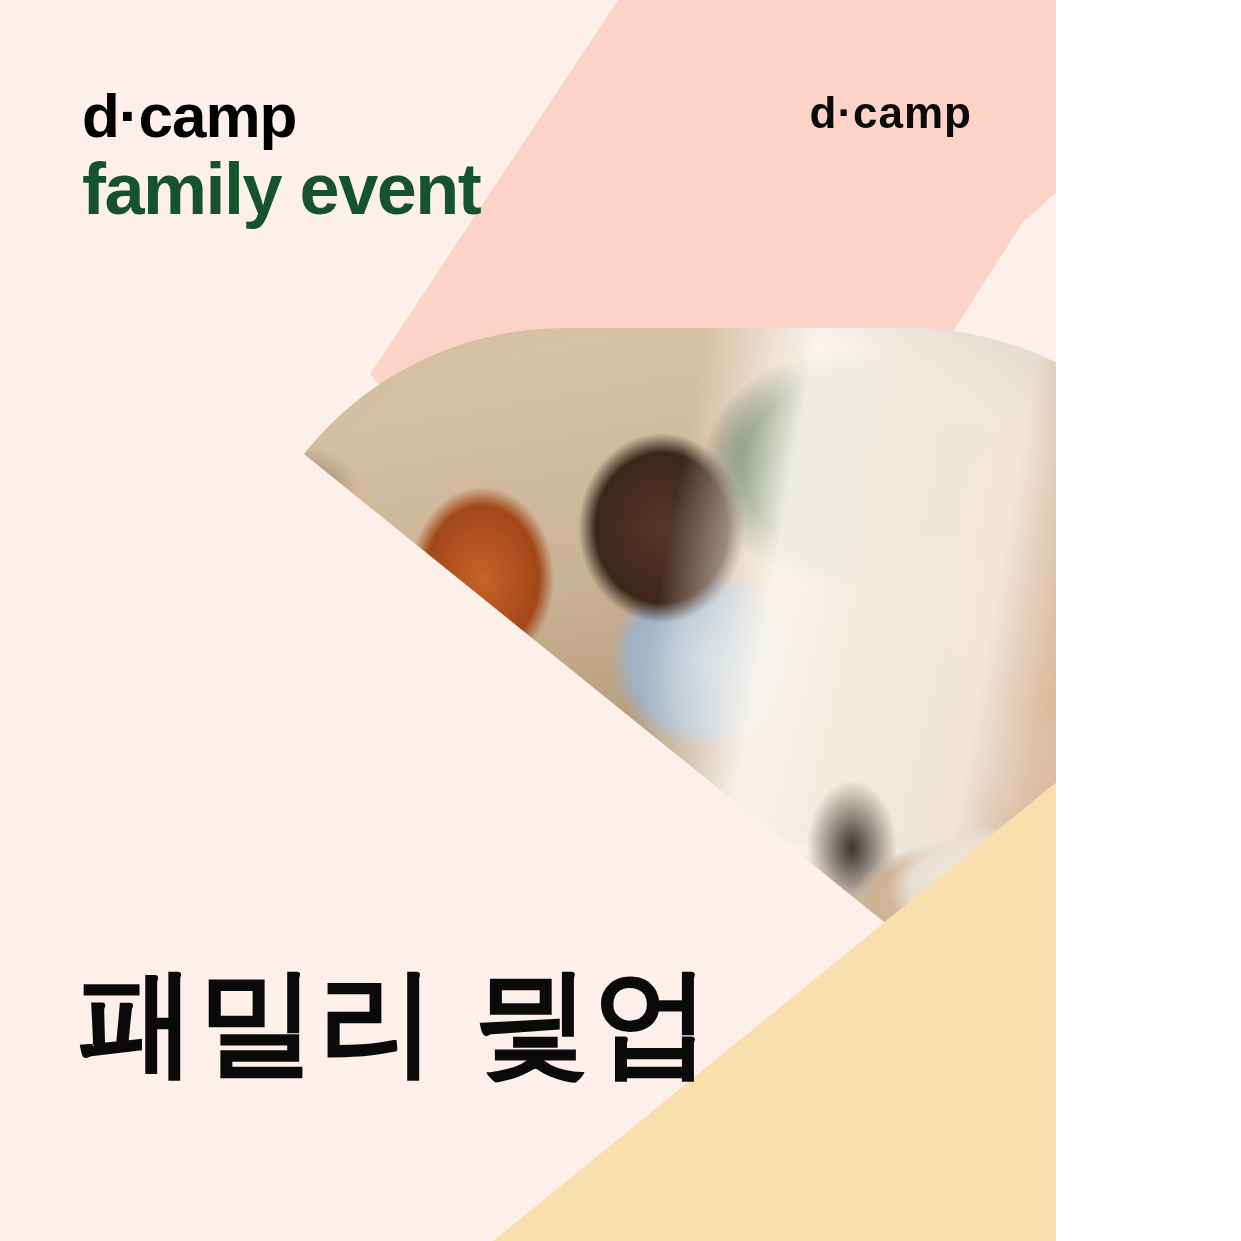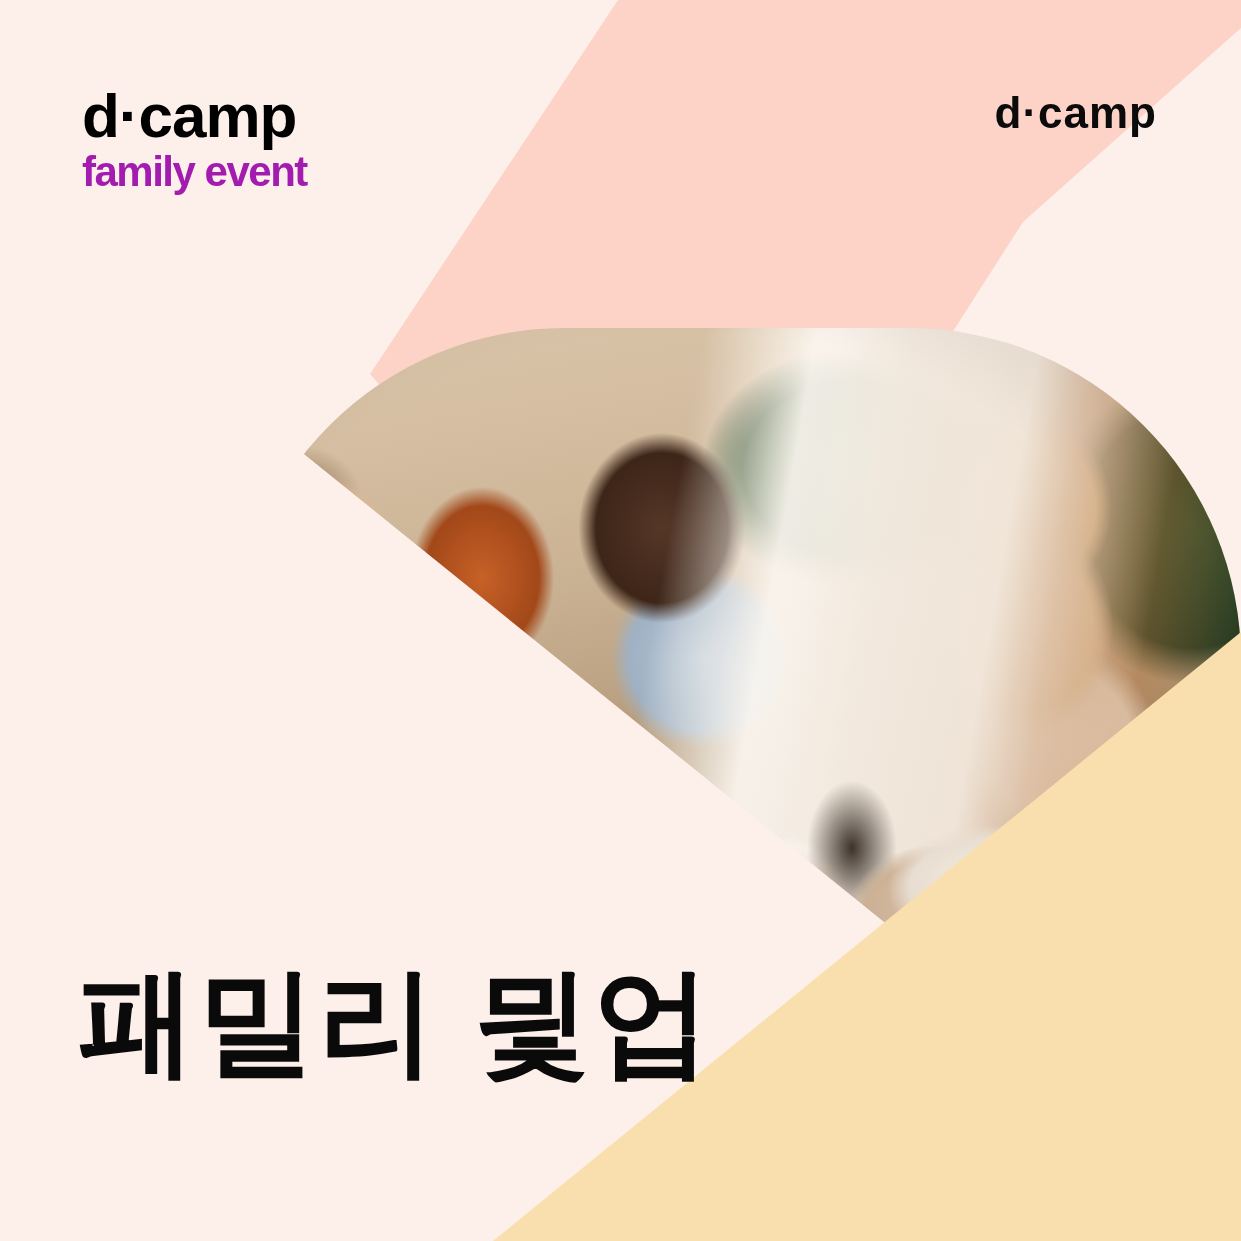--- a/index.html
+++ b/index.html
@@ -6,21 +6,21 @@
     margin: 0;
     padding: 0;
     background: #ffffff;
   }
   body {
     font-family: "Liberation Sans", sans-serif;
   }
 
   #poster {
     position: relative;
-    width: 1241px;
+    width: 1056px;
     height: 1241px;
     overflow: hidden;
     background: #FDF0EB;
   }
 
   
   .band {
     position: absolute;
     inset: 0;
     pointer-events: none;
@@ -105,23 +105,23 @@
   }
   .logo-line-1 {
     font-size: 62px;
     font-weight: bold;
     color: #000000;
     letter-spacing: -1px;
     line-height: 1.02;
     white-space: nowrap;
   }
   .logo-line-2 {
-    font-size: 42px;
+    font-size: 72px;
     font-weight: bold;
-    color: #a21caf;
+    color: #14532d;
     letter-spacing: -1.5px;
     line-height: 1.18;
     white-space: nowrap;
   }
 
   .brandmark {
     position: absolute;
     right: 84px;
     top: 88px;
     z-index: 6;

